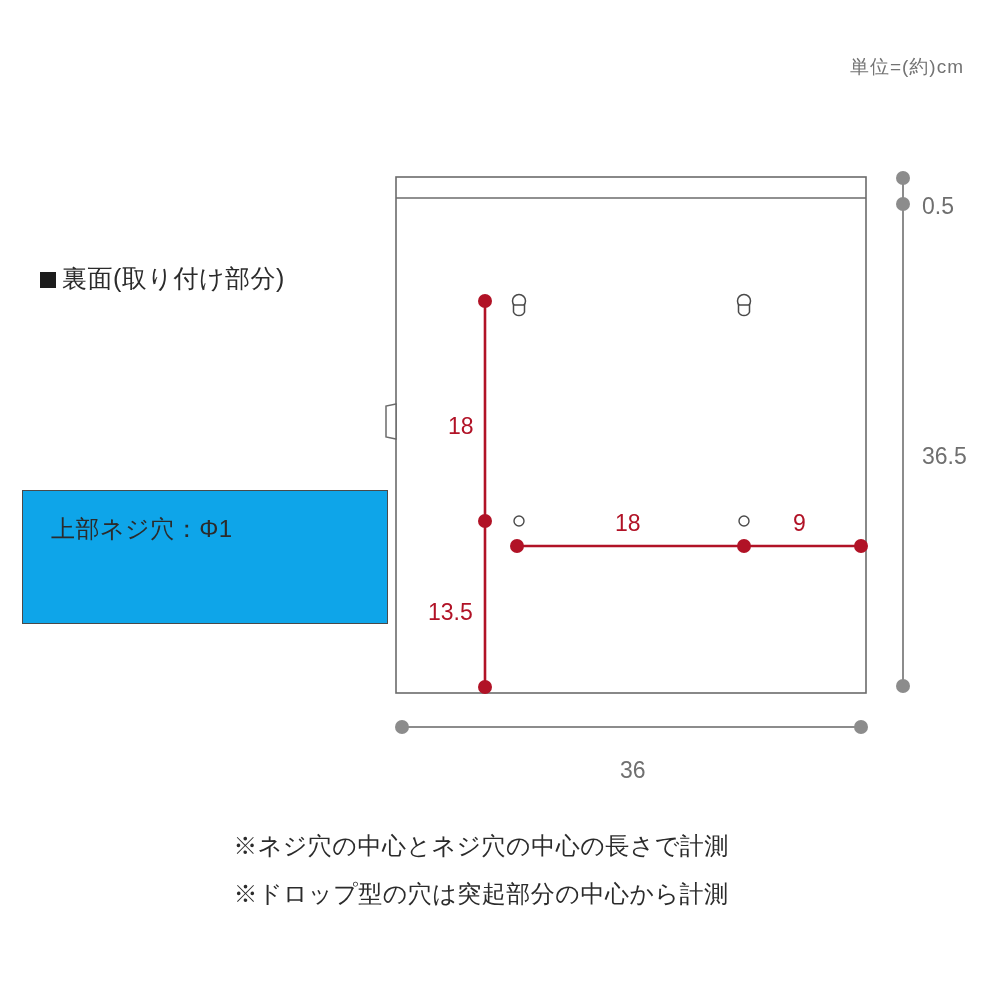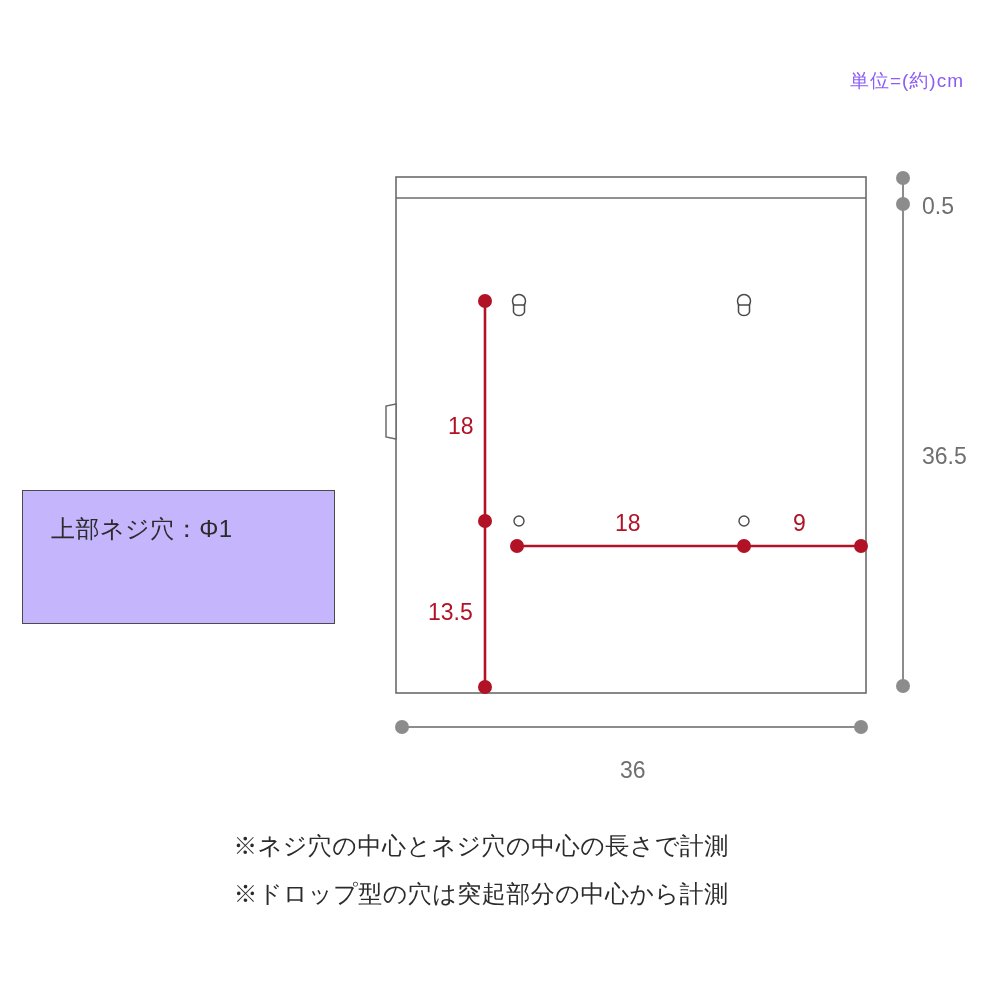--- a/index.html
+++ b/index.html
@@ -17,24 +17,24 @@
   }
   .stage {
     position: absolute;
     left: 0; top: 0;
     width: 1000px;
     height: 1000px;
   }
   .unit-note {
     position: absolute;
     right: 36px;
-    top: 68px;
+    top: 54px;
     font-size: 19px;
     letter-spacing: 1px;
-    color: #8b5cf6;
+    color: #737373;
     white-space: nowrap;
   }
   .back-label {
     position: absolute;
     left: 40px;
     top: 262px;
     font-size: 25px;
     color: #2b2b2b;
     white-space: nowrap;
     letter-spacing: 0.5px;
@@ -44,25 +44,25 @@
     width: 16px;
     height: 16px;
     background: #1c1c1c;
     margin-right: 6px;
     vertical-align: -1px;
   }
   .legend-box {
     position: absolute;
     left: 22px;
     top: 490px;
-    width: 313px;
+    width: 366px;
     height: 134px;
     border: 1.6px solid #4a4a4a;
     box-sizing: border-box;
-    background: #c4b5fd;
+    background: #0ea5e9;
   }
   .legend-line {
     position: absolute;
     left: 28px;
     font-size: 24px;
     color: #2b2b2b;
     white-space: nowrap;
     letter-spacing: 0.5px;
   }
   .legend-line.l1 { top: 22px; }
@@ -101,20 +101,21 @@
     fill: #b11226;
   }
 </style>
 </head>
 <body>
 
 <div class="stage">
 
   <div class="unit-note">単位=(約)cm</div>
 
+  <div class="back-label"><span class="sq"></span><span>裏面(取り付け部分)</span></div>
 
   <div class="legend-box">
     <div class="legend-line l1">上部ネジ穴：Φ1</div>
   </div>
 
   <svg class="diagram" viewBox="0 0 1000 1000">
 
     <rect x="396" y="177" width="470" height="516" fill="#ffffff" stroke="#6b6b6b" stroke-width="1.6"></rect>
 
     <line x1="396" y1="198" x2="866" y2="198" stroke="#6b6b6b" stroke-width="1.6"></line>

